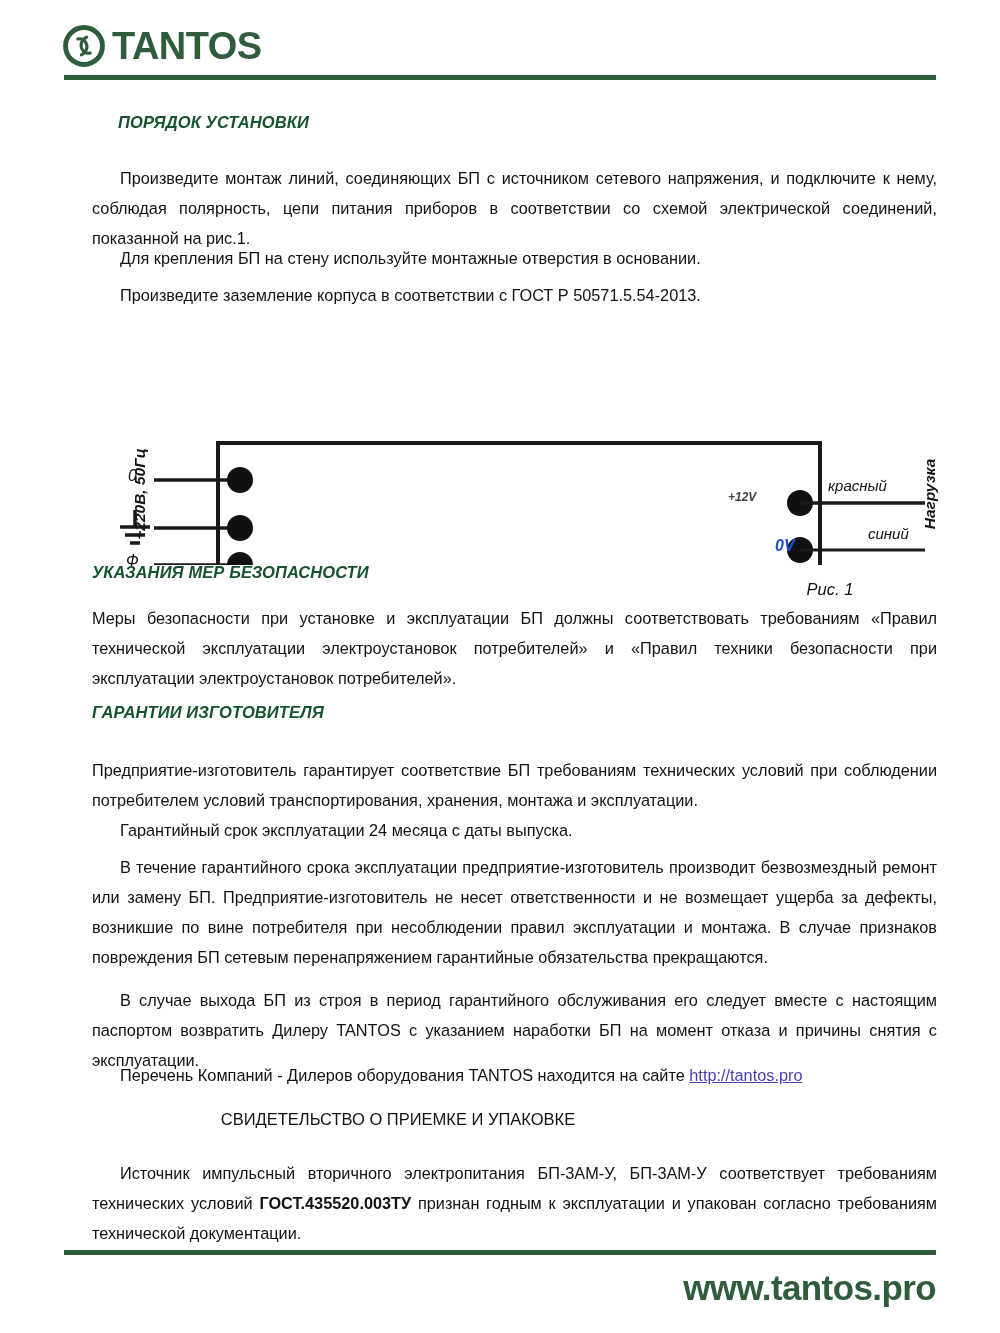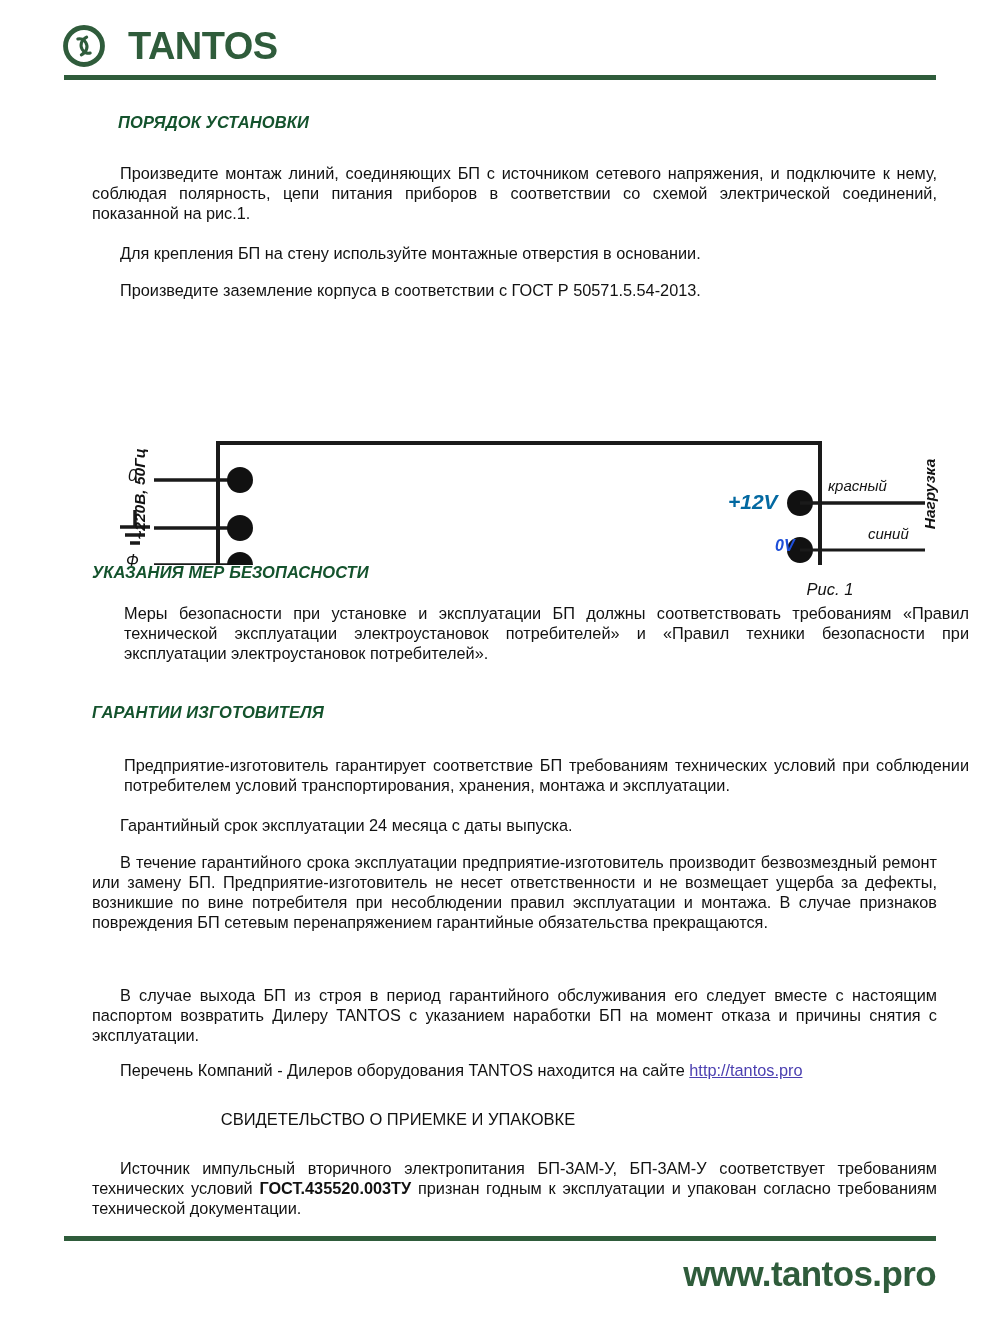--- a/index.html
+++ b/index.html
@@ -23,21 +23,21 @@
     left: 0; top: 0;
     width: 1000px;
     height: 90px;
   }
   .logo-block {
     position: absolute;
     left: 62px;
     top: 24px;
     display: flex;
     align-items: center;
-    gap: 22px;
+    gap: 6px;
   }
   .logo-mark {
     width: 44px;
     height: 44px;
     display: block;
   }
   .logo-word {
     font-family: "Liberation Sans", sans-serif;
     font-size: 38px;
     font-weight: 700;
@@ -72,27 +72,27 @@
   .h-install { position: absolute; left: 118px; top: 18px; }
   .h-safety  { position: absolute; left: 92px;  top: 468px; }
   .h-warranty{ position: absolute; left: 92px;  top: 608px; }
 
   p.body {
     position: absolute;
     margin: 0;
     width: 845px;
     left: 92px;
     font-size: 16.3px;
-    line-height: 20px;
+    line-height: 30px;
     text-align: justify;
     text-justify: inter-word;
     color: #121212;
   }
   p.body.indent { text-indent: 28px; }
-  p.noindent { text-indent: 0; margin-left: 32px; }
+  p.noindent { text-indent: 0; }
 
   .p-install-1 { top: 68px; }
   .p-install-2 { top: 148px; }
   .p-install-3 { top: 185px; }
 
   .p-safety-1  { top: 508px; }
 
   .p-war-1 { top: 660px; }
   .p-war-2 { top: 720px; }
   .p-war-3 { top: 757px; }
@@ -136,21 +136,21 @@
     font-size: 16.5px;
     font-style: italic;
     color: #121212;
     margin-top: 47px;
   }
 
   
   .page-footer {
     position: absolute;
     left: 0;
-    bottom: 18px;
+    bottom: 4px;
     width: 1000px;
     height: 85px;
   }
   .footer-rule {
     position: absolute;
     left: 64px;
     top: 6px;
     width: 872px;
     height: 5px;
     background: #2f5c3b;
@@ -224,21 +224,21 @@
       <line x1="720" y1="215" x2="845" y2="215" stroke="#1a1a1a" stroke-width="3"></line>
     </svg>
 
     <div style="position:absolute; left:-10px; top:150px; width:140px; text-align:center;
                 transform:rotate(-90deg); transform-origin:center center;
                 font-size:15.5px; font-style:italic; font-weight:600; color:#121212;">~220В, 50Гц</div>
 
     <div style="position:absolute; left:48px; top:132px; font-size:16px; font-style:italic; color:#121212;">0</div>
     <div style="position:absolute; left:46px; top:217px; font-size:16px; font-style:italic; color:#121212;">Ф</div>
 
-    <div style="position:absolute; left:648px; top:155px; font-size:21px; font-style:italic; font-weight:600; color:#0369a1;">+12V</div>
+    <div style="position:absolute; left:648px; top:155px; font-size:12px; font-style:italic; font-weight:600; color:#404040;">+12V</div>
     <div style="position:absolute; left:663px; top:202px; font-size:16px; font-style:italic; font-weight:600; color:#1d4ed8;margin-left:32px;">0V</div>
 
     <div style="position:absolute; left:748px; top:142px; font-size:15px; font-style:italic; color:#121212;">красный</div>
     <div style="position:absolute; left:788px; top:190px; font-size:15px; font-style:italic; color:#121212;">синий</div>
 
     <div style="position:absolute; left:790px; top:150px; width:120px; text-align:center;
                 transform:rotate(-90deg); transform-origin:center center;
                 font-size:15.5px; font-style:italic; font-weight:600; color:#121212;">Нагрузка</div>
   </div>
 

